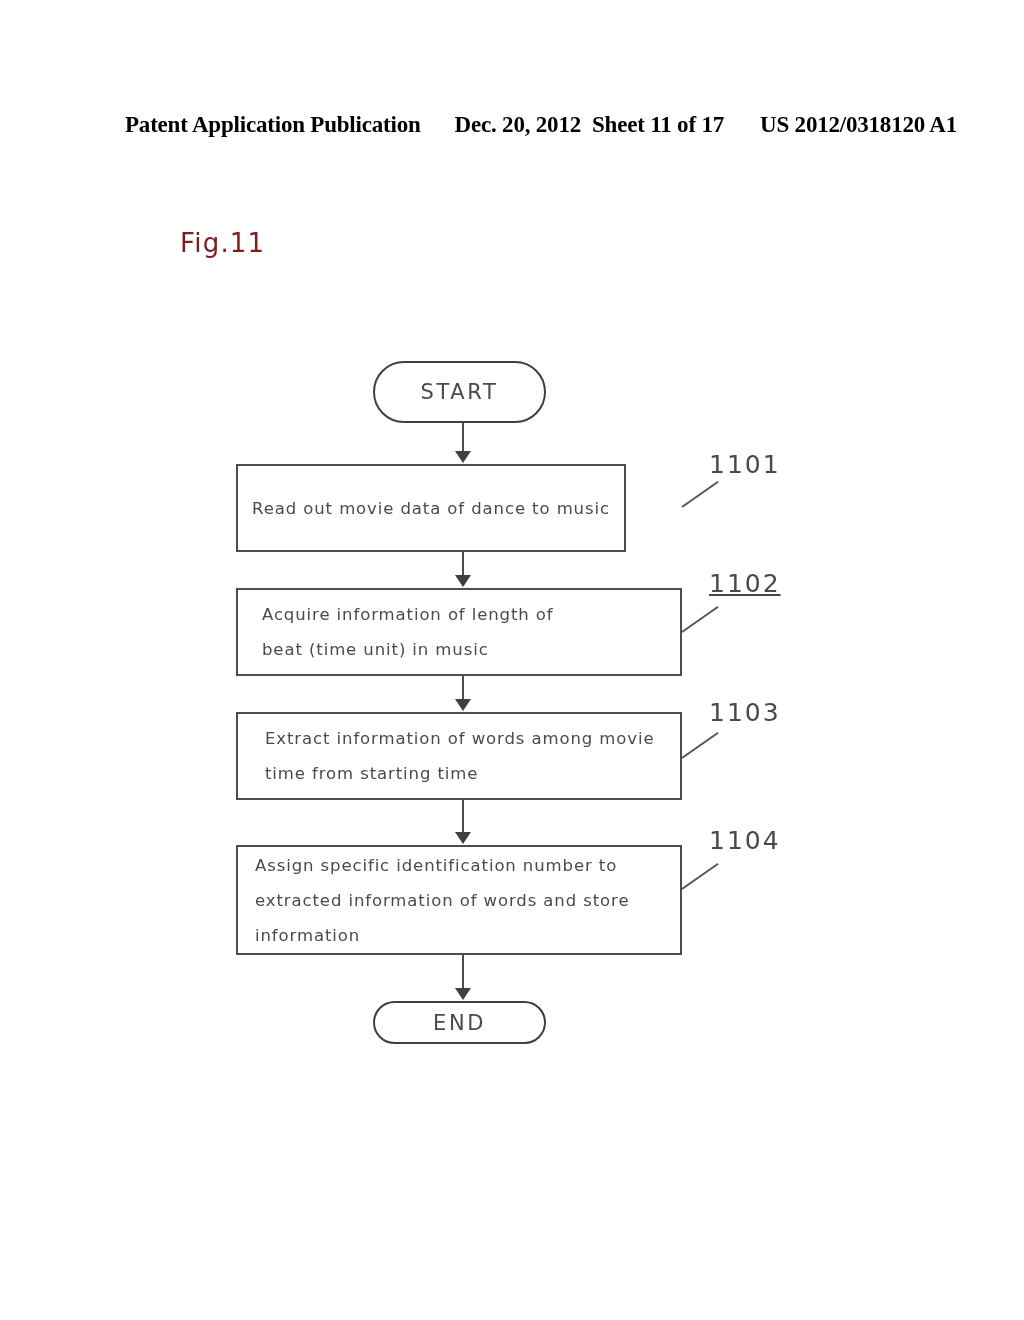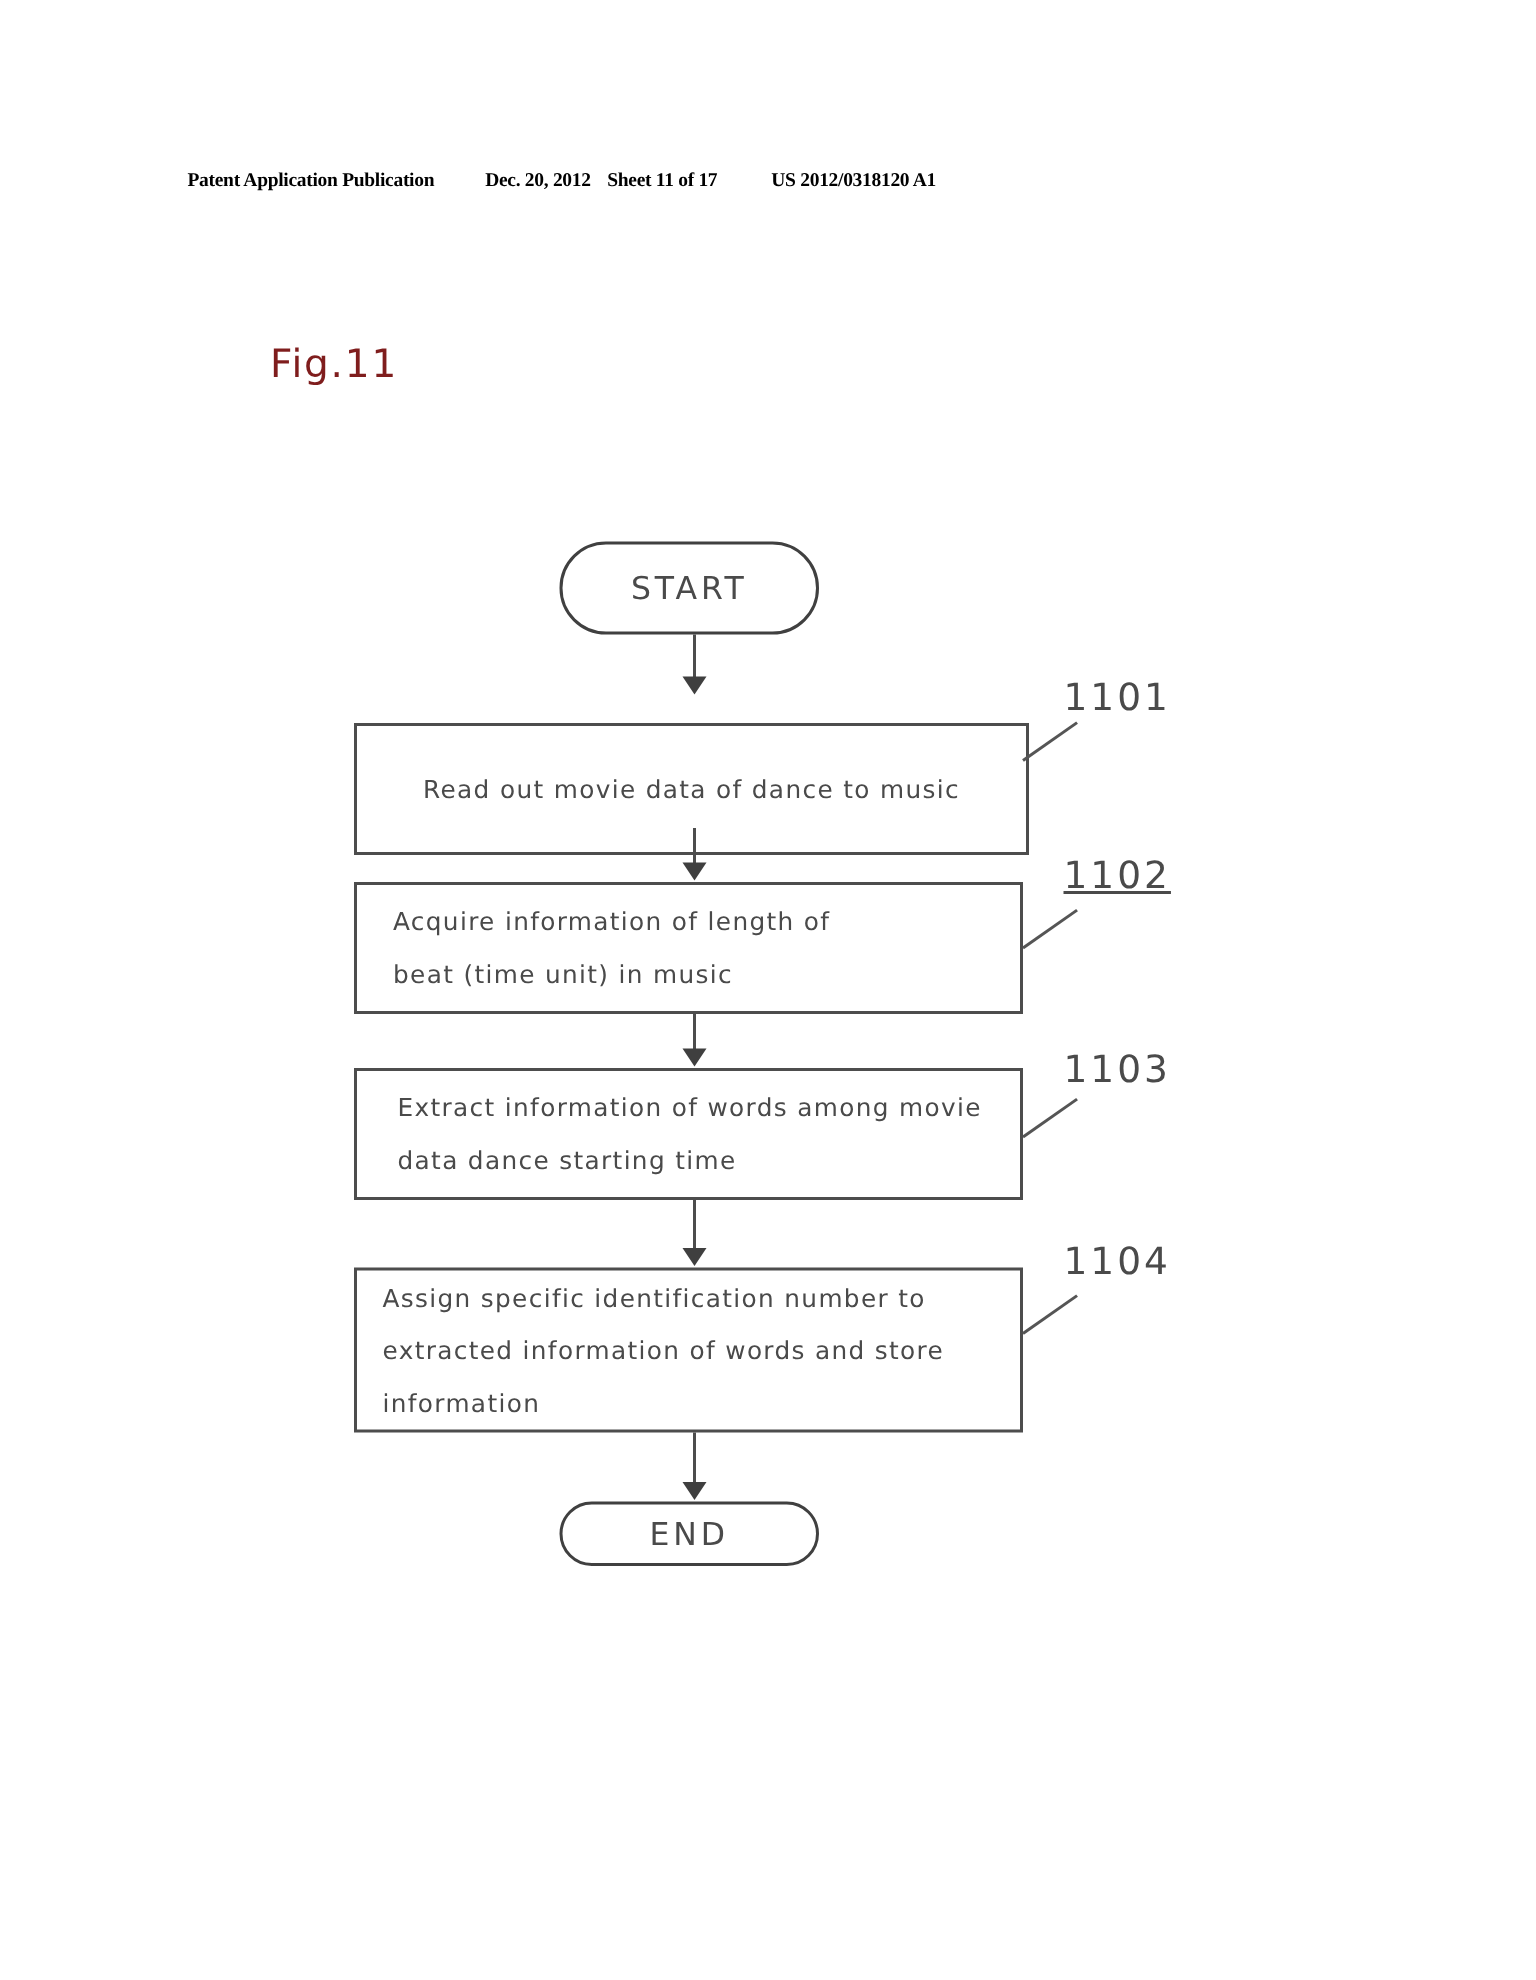--- a/index.html
+++ b/index.html
@@ -20,21 +20,21 @@
   .pub-header {
     position: absolute;
     top: 86px;
     left: 125px;
     width: 775px;
     height: 30px;
     display: flex;
     align-items: baseline;
     font-family: "Liberation Serif", serif;
     font-weight: bold;
-    font-size: 13px;
+    font-size: 23px;
     letter-spacing: -0.2px;
     color: #000000;
     white-space: nowrap;
   }
   .pub-header .h-title { margin-right: 34px; }
   .pub-header .h-date  { margin-right: 11px; margin-top: 26px; }
   .pub-header .h-sheet { margin-right: 36px; text-align: right; }
   .pub-header .h-num   { }
 
   
@@ -96,24 +96,23 @@
     justify-content: center;
     font-size: 16.5px;
     letter-spacing: 0.9px;
     color: #4a4a4a;
     font-family: "DejaVu Sans", sans-serif;
     line-height: 35px;
   }
   .process-box .line { white-space: nowrap; }
 
   #box-1101 {
-    left: 236px; top: 464px; width: 450px; height: 88px;
+    left: 236px; top: 464px; width: 390px; height: 88px;
     align-items: center;
     text-align: center;
-    margin-top: 18px;
   }
   #box-1102 {
     left: 236px; top: 588px; width: 446px; height: 88px;
     padding-left: 24px;
   }
   #box-1103 {
     left: 236px; top: 712px; width: 446px; height: 88px;
     padding-left: 27px;
   }
   #box-1104 {
@@ -207,21 +206,21 @@
     <span class="line">beat (time unit) in  music</span>
   </div>
   <div class="leader" id="leader-1102"></div>
   <div class="ref-num" id="ref-1102">1102</div>
 
   <div class="connector" id="conn-1102-1103"></div>
   <div class="arrowhead" id="arrow-1103"></div>
 
   <div class="process-box" id="box-1103">
     <span class="line">Extract  information  of  words  among  movie</span>
-    <span class="line">data dance starting time</span>
+    <span class="line">time from starting time</span>
   </div>
   <div class="leader" id="leader-1103"></div>
   <div class="ref-num" id="ref-1103">1103</div>
 
   <div class="connector" id="conn-1103-1104"></div>
   <div class="arrowhead" id="arrow-1104"></div>
 
   <div class="process-box" id="box-1104">
     <span class="line">Assign  specific  identification  number  to</span>
     <span class="line">extracted  information  of  words  and  store</span>

